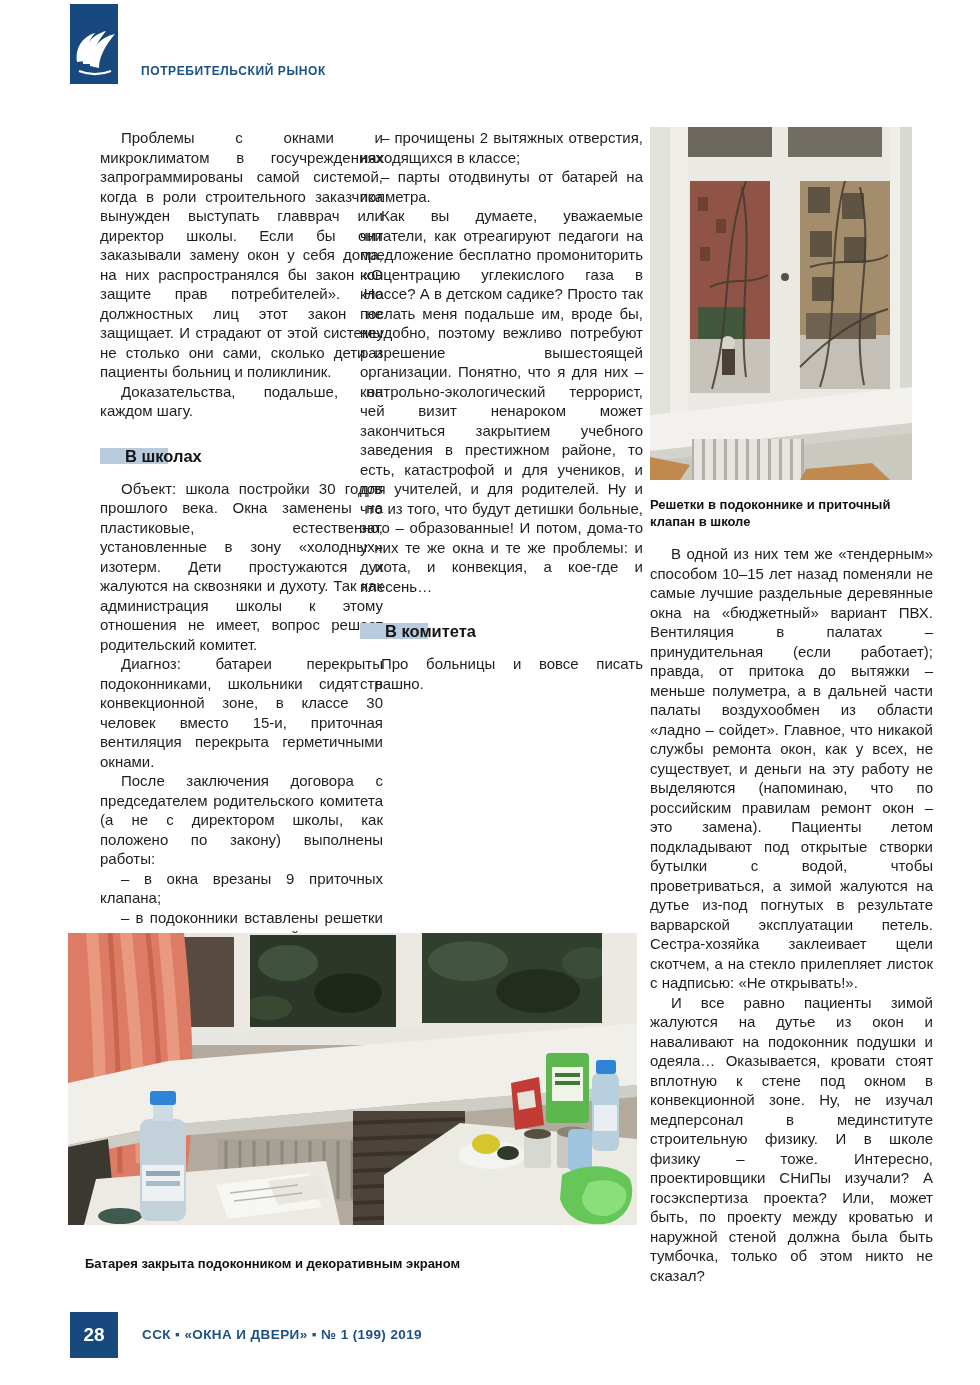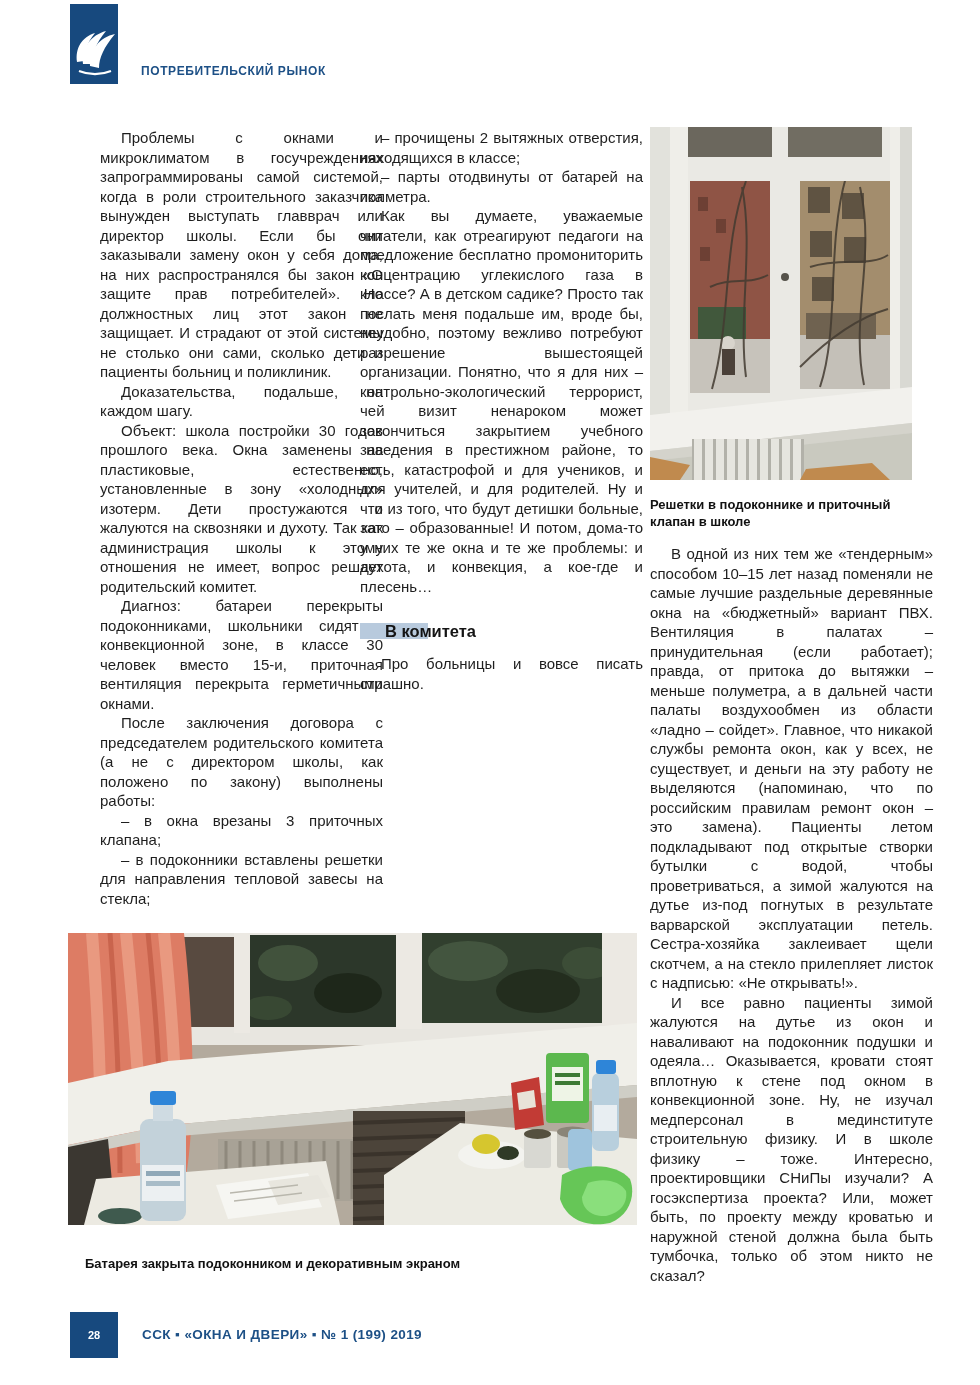--- a/index.html
+++ b/index.html
@@ -25,21 +25,21 @@
   
   .photo{display:block;}
   .photo-school{width:262px;height:353px;}
   .caption{font-size:13px;line-height:17px;font-weight:bold;color:#111;}
   .caption-school{margin:16px 0 14px 0;width:270px;text-align:left;text-indent:0;}
   .photo-hospital-wrap{position:absolute;left:68px;top:933px;width:569px;height:292px;}
   .caption-hospital{position:absolute;left:85px;top:1242px;width:520px;}
   
   .page-box{
     position:absolute;left:70px;top:1312px;width:48px;height:46px;background:#17497e;
-    color:#ffffff;font-size:11px;font-weight:bold;
+    color:#ffffff;font-size:19px;font-weight:bold;
     display:flex;align-items:center;justify-content:center;
   }
   .journal-line{
     position:absolute;left:142px;top:1327px;font-size:13.5px;font-weight:bold;
     color:#1d5086;letter-spacing:0.4px;
   }
 </style>
 </head>
 <body>
 
@@ -52,24 +52,28 @@
       <path d="M13,60 C11,44 21,31 36,27 C26,39 22,50 22,60 Z" fill="#ffffff"></path>
       <path d="M20,62 C19,46 30,33 45,30 C34,43 29,54 29,64 Z" fill="#ffffff"></path>
       <path d="M9,67 C19,71 31,71 41,67" stroke="#ffffff" stroke-width="2.2" fill="none"></path>
     </svg>
   </div>
   <div class="rubric">ПОТРЕБИТЕЛЬСКИЙ РЫНОК</div>
 
   <div class="col col1">
     <p class="para">Проблемы с окнами и микроклиматом в госучреждениях запрограммированы самой системой, когда в роли строительного заказчика вынужден выступать главврач или директор школы. Если бы они заказывали замену окон у себя дома, на них распространялся бы закон «О защите прав потребителей». Но должностных лиц этот закон не защищает. И страдают от этой системы не столько они сами, сколько дети и пациенты больниц и поликлиник.</p>
     <p class="para">Доказательства, подальше, на каждом шагу.</p>
+    <div class="sec-heading">
+      <span class="hl"></span>
+      <span class="txt">В школах</span>
+    </div>
     <p class="para">Объект: школа постройки 30 годов прошлого века. Окна заменены на пластиковые, естественно, установленные в зону «холодных» изотерм. Дети простужаются и жалуются на сквозняки и духоту. Так как администрация школы к этому отношения не имеет, вопрос решает родительский комитет.</p>
     <p class="para">Диагноз: батареи перекрыты подоконниками, школьники сидят в конвекционной зоне, в классе 30 человек вместо 15-и, приточная вентиляция перекрыта герметичными окнами.</p>
     <p class="para">После заключения договора с председателем родительского комитета (а не с директором школы, как положено по закону) выполнены работы:</p>
-    <p class="para">– в окна врезаны 3 приточных клапана;</p>
+    <p class="para">– в окна врезаны 9 приточных клапана;</p>
     <p class="para">– в подоконники вставлены решетки для направления тепловой завесы на стекла;</p>
   </div>
 
   <div class="col col2">
     <p class="para">– прочищены 2 вытяжных отверстия, находящихся в классе;</p>
     <p class="para">– парты отодвинуты от батарей на полметра.</p>
     <p class="para">Как вы думаете, уважаемые читатели, как отреагируют педагоги на предложение бесплатно промониторить концентрацию углекислого газа в классе? А в детском садике? Просто так послать меня подальше им, вроде бы, неудобно, поэтому вежливо потребуют разрешение вышестоящей организации. Понятно, что я для них – контрольно-экологический террорист, чей визит ненароком может закончиться закрытием учебного заведения в престижном районе, то есть, катастрофой и для учеников, и для учителей, и для родителей. Ну и что из того, что будут детишки больные, зато – образованные! И потом, дома-то у них те же окна и те же проблемы: и духота, и конвекция, а кое-где и плесень…</p>
     <div class="sec-heading">
       <span class="hl"></span>
       <span class="txt">В комитета</span>

